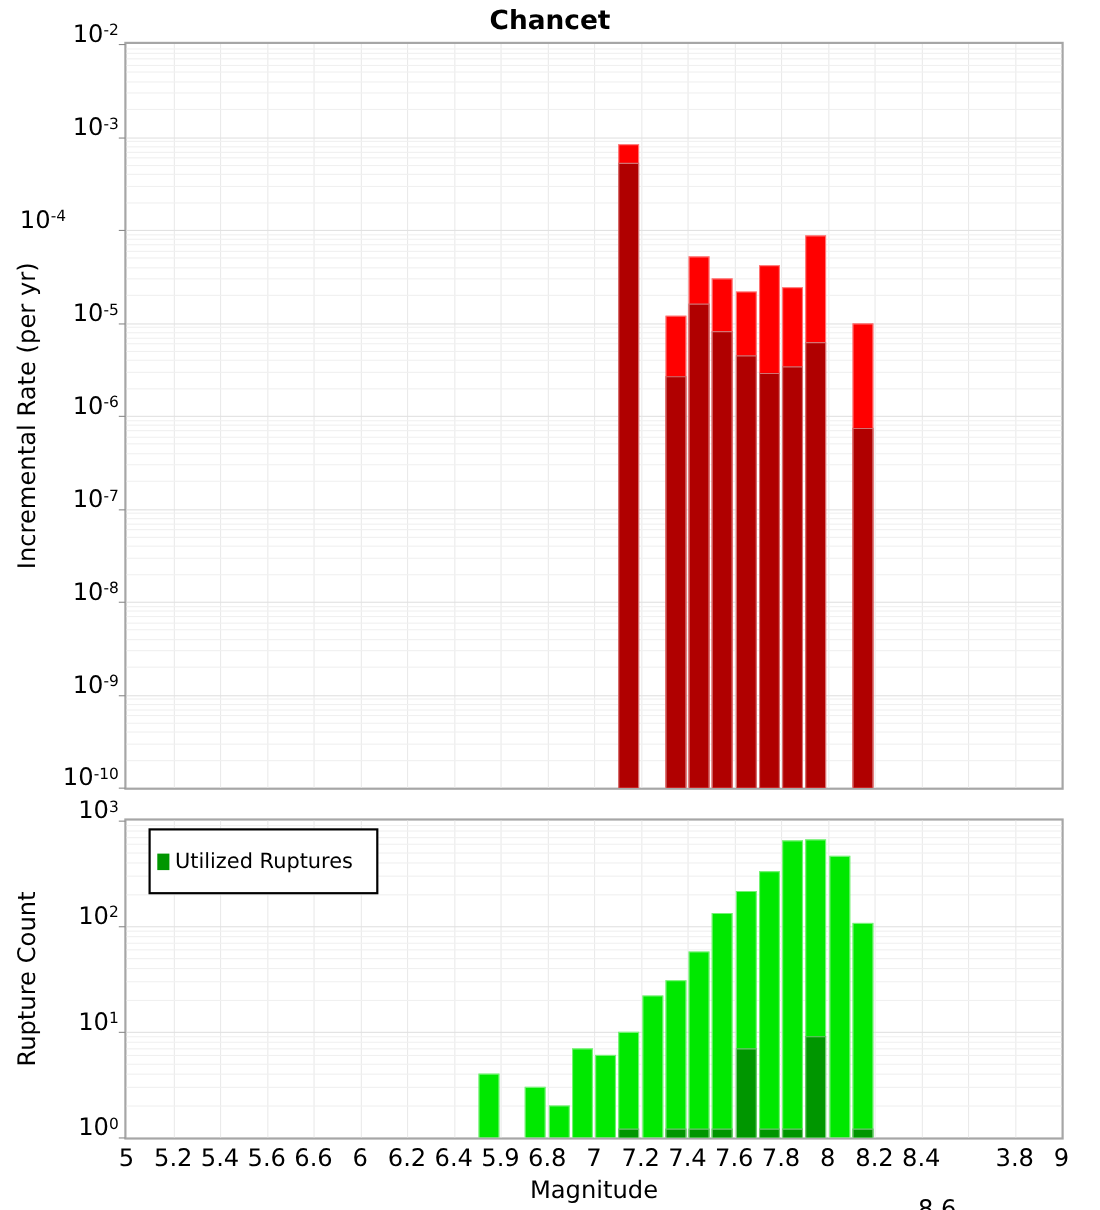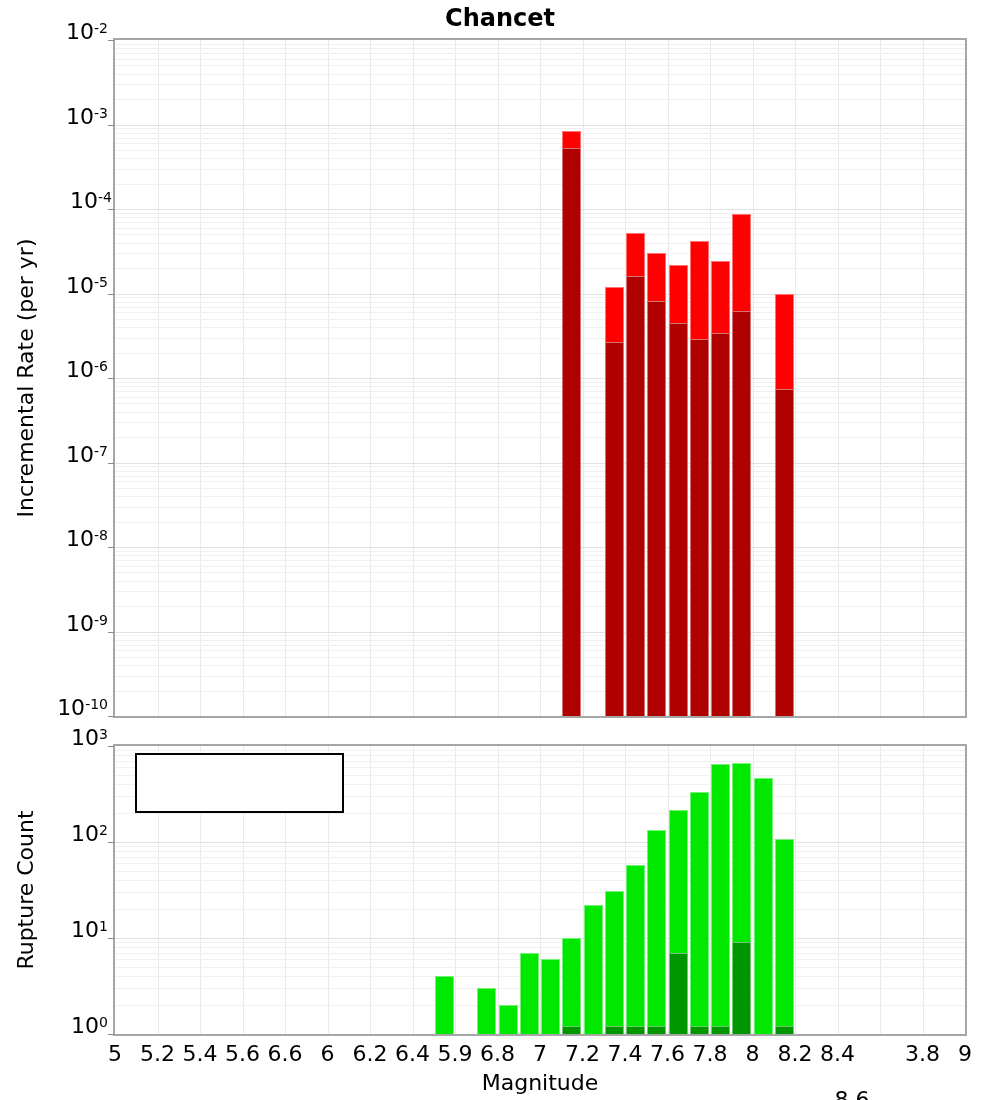--- a/index.html
+++ b/index.html
@@ -230,28 +230,32 @@
       <div class="bar" style="left: 638.5px; top: 32.3px; width: 19.2px; height: 255.7px; background: rgb(0, 232, 0); z-index: 1;"></div>
       <div class="bar" style="left: 659.7px; top: 93.2px; width: 19.3px; height: 194.8px; background: rgb(0, 232, 0); z-index: 1;"></div>
       <div class="bar" style="left: 659.7px; top: 280px; width: 19.3px; height: 8px; background: rgb(0, 150, 0); z-index: 2;"></div>
     </div>
 
   <div class="axis-title vert" style="left:25px;top:378px;">Incremental Rate (per yr)</div>
   <div class="axis-title vert" style="left:25px;top:890px;">Rupture Count</div>
   <div class="axis-title horiz" style="left:540px;top:1070px;">Magnitude</div>
 
   <div id="legend-bottom" class="legend" style="left:135px;top:753px;width:209px;height:60px;">
+      <div class="legend-item">
+        <div class="legend-swatch" style="background: rgb(0, 150, 0);"></div>
+        <div class="legend-label">Utilized Ruptures</div>
+      </div>
     </div>
 
   <div id="decor">
       <div class="ytick-label" style="right: 892px; top: 19px;">10<sup>-2</sup></div>
       <div class="ytick-mark" style="left: 108px; top: 40px;"></div>
       <div class="ytick-label" style="right: 892px; top: 103.5px;">10<sup>-3</sup></div>
       <div class="ytick-mark" style="left: 108px; top: 124.5px;"></div>
-      <div class="ytick-label" style="right: 888px; top: 188px;">10<sup>-4</sup></div>
+      <div class="ytick-label" style="right: 940px; top: 188px;">10<sup>-4</sup></div>
       <div class="ytick-mark" style="left: 108px; top: 209px;"></div>
       <div class="ytick-label" style="right: 892px; top: 272.5px;">10<sup>-5</sup></div>
       <div class="ytick-mark" style="left: 108px; top: 293.5px;"></div>
       <div class="ytick-label" style="right: 892px; top: 357px;">10<sup>-6</sup></div>
       <div class="ytick-mark" style="left: 108px; top: 378px;"></div>
       <div class="ytick-label" style="right: 892px; top: 441.5px;">10<sup>-7</sup></div>
       <div class="ytick-mark" style="left: 108px; top: 462.5px;"></div>
       <div class="ytick-label" style="right: 892px; top: 526px;">10<sup>-8</sup></div>
       <div class="ytick-mark" style="left: 108px; top: 547px;"></div>
       <div class="ytick-label" style="right: 892px; top: 610.5px;">10<sup>-9</sup></div>

